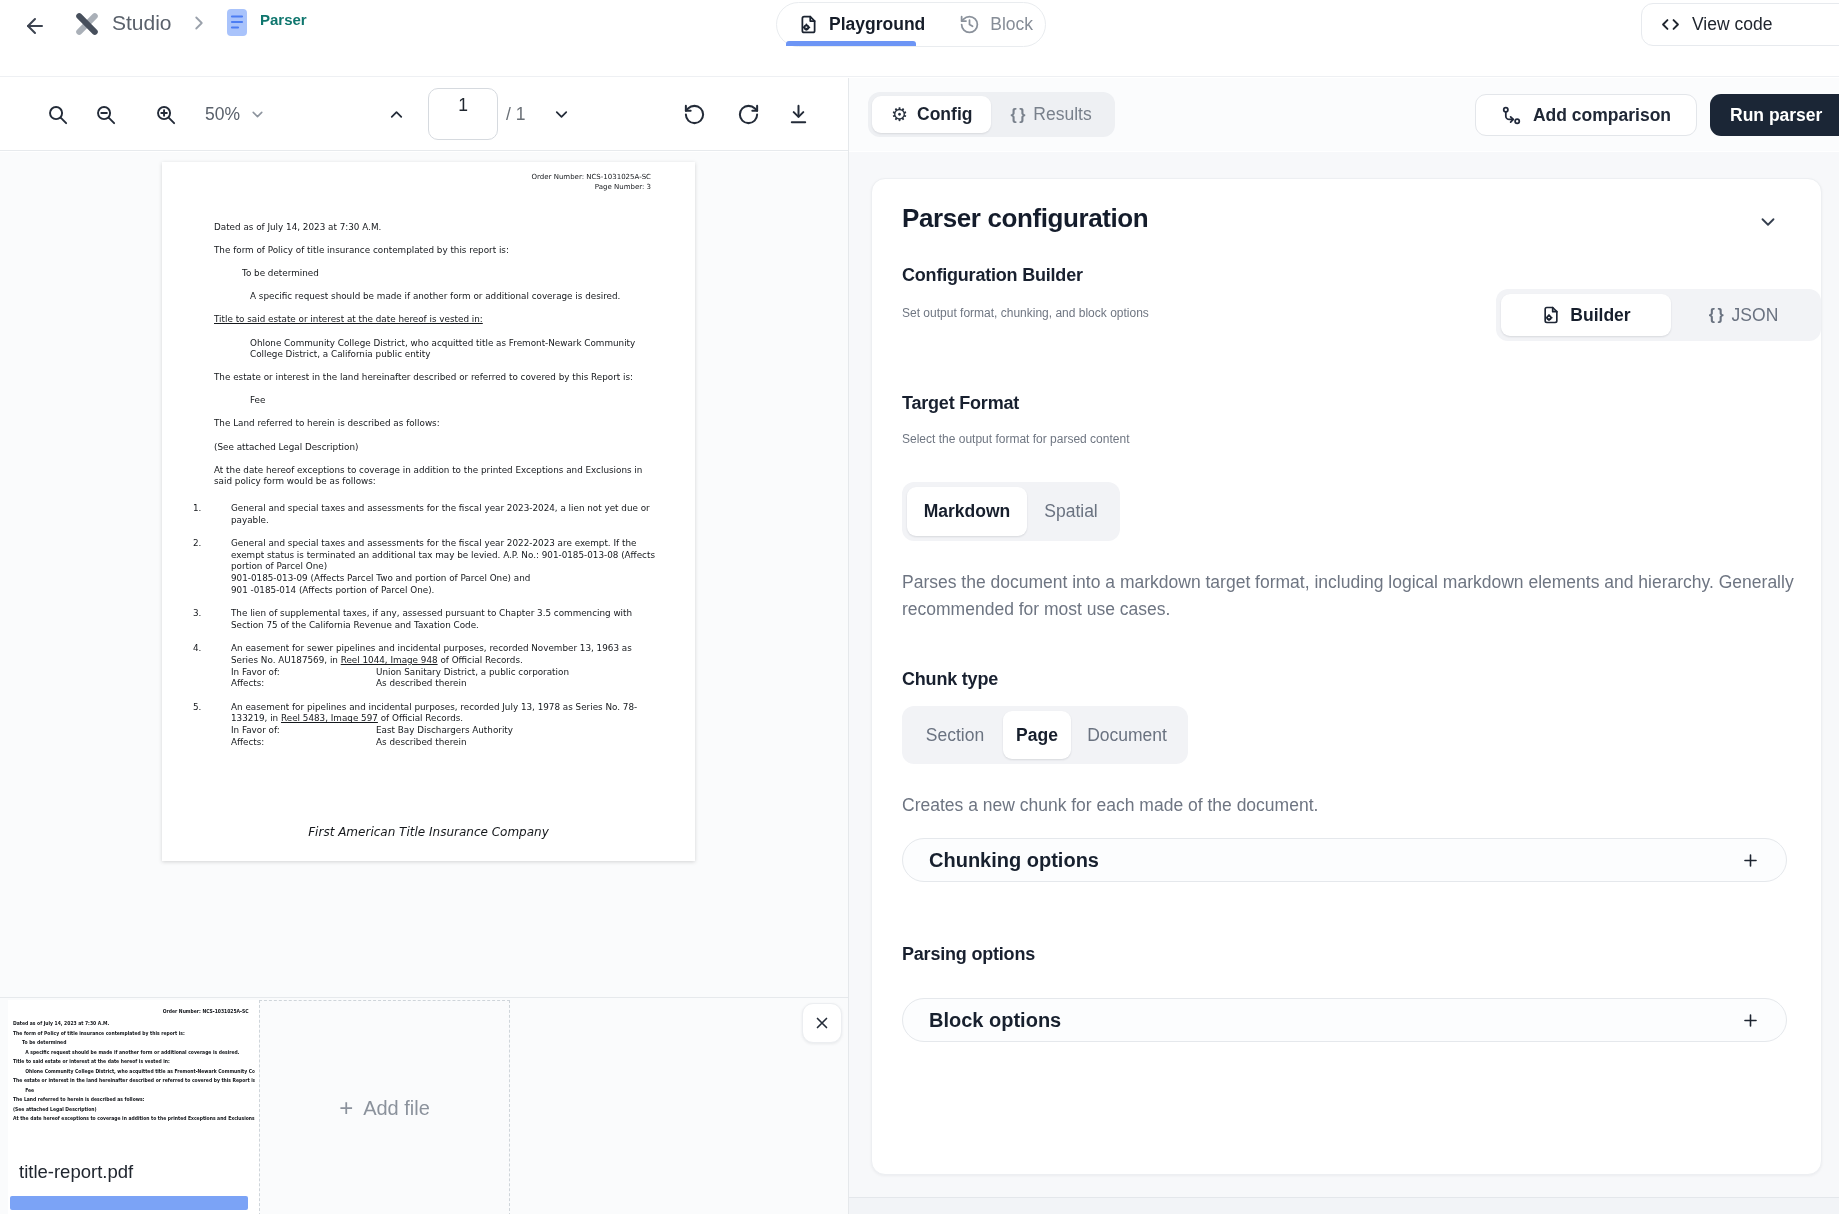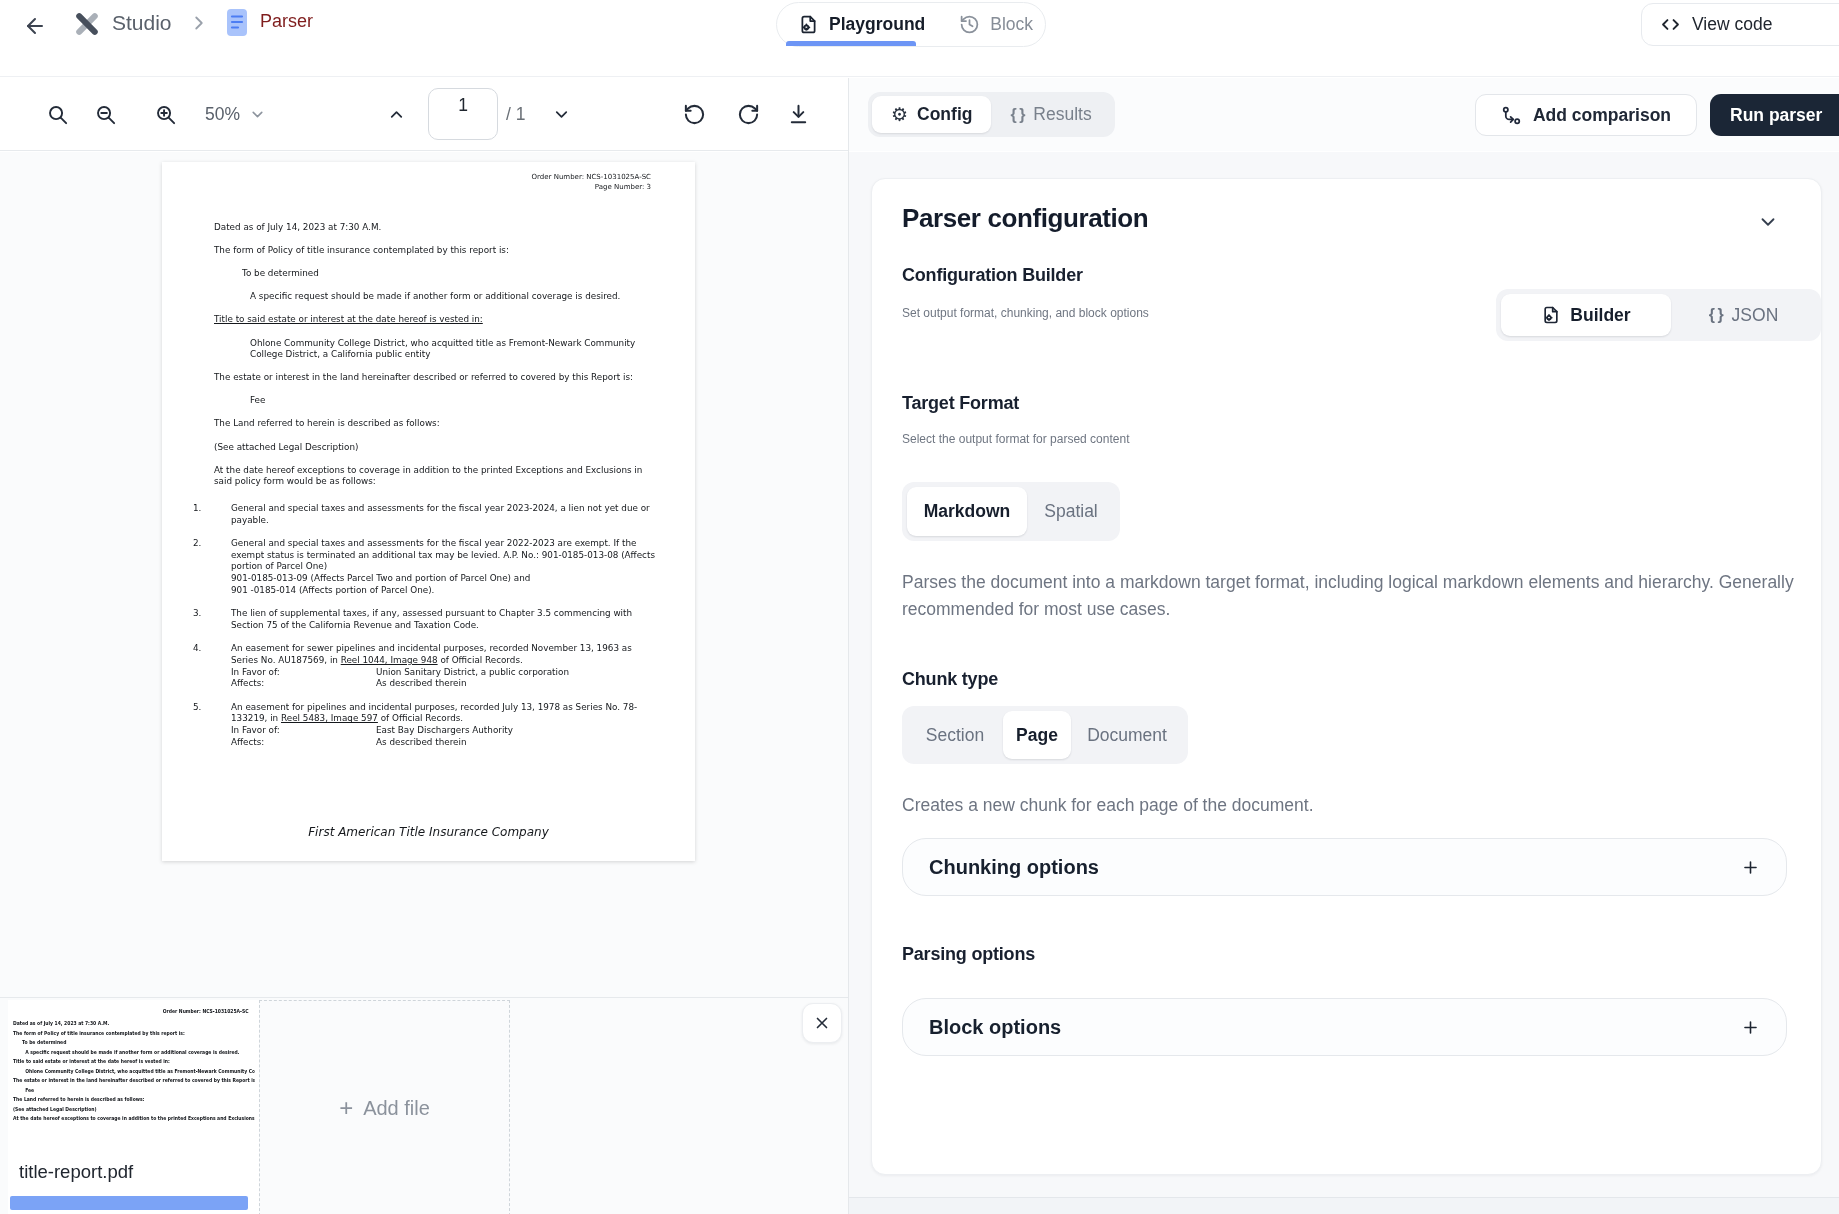--- a/index.html
+++ b/index.html
@@ -11,21 +11,21 @@
   svg { display:block; }
 
   
   .hdr { position:absolute; left:0; top:0; width:1839px; height:77px; background:#fff; border-bottom:1px solid #eef0f3; z-index:3; }
   .iconbtn { display:flex; align-items:center; justify-content:center; cursor:pointer; }
   .back { position:absolute; left:22px; top:13px; width:26px; height:26px; }
   .logo { position:absolute; left:72px; top:9px; width:30px; height:30px; }
   .crumb-studio { position:absolute; left:112px; top:11px; font-size:21px; color:#5a616b; }
   .crumb-sep { position:absolute; left:188px; top:12px; }
   .parser-ic { position:absolute; left:224px; top:8px; }
-  .crumb-parser { position:absolute; left:260px; top:11px; font-size:18px; color:#7f1d1d; font-weight:400; }
+  .crumb-parser { position:absolute; left:260px; top:11px; font-size:15px; color:#0f766e; font-weight:700; }
 
   .tabs { position:absolute; left:776px; top:2px; height:45px; width:270px; border:1px solid #e9ecef;
           border-radius:23px; background:#fff; display:flex; align-items:center; padding:0 4px; }
   .tab { display:flex; align-items:center; gap:10px; padding:0 17px; font-size:17.5px; height:100%; cursor:pointer; }
   .tab.active { font-weight:700; color:#161d29; }
   .tab.inactive { color:#868d97; font-weight:500; }
   .tab-underline { position:absolute; left:9px; bottom:0px; width:130px; height:5px; background:#6d95f5; border-radius:3px 3px 0 0; }
 
   .viewcode { position:absolute; left:1641px; top:3px; height:43px; width:230px; border:1px solid #e7eaee; border-radius:12px;
               background:#fff; display:flex; align-items:center; gap:11px; padding-left:18px; font-size:17.5px; font-weight:500; color:#20262f; cursor:pointer; }
@@ -92,21 +92,21 @@
   .card-title { position:absolute; left:30px; top:24px; font-size:26px; font-weight:700; color:#141c2b; letter-spacing:-.4px; }
   .card-caret { position:absolute; right:42px; top:32px; cursor:pointer; }
   .h2 { position:absolute; left:30px; font-size:18px; font-weight:700; color:#18202f; letter-spacing:-.2px; }
   .sub { position:absolute; left:30px; font-size:12px; color:#6f7682; }
   .desc { position:absolute; left:30px; width:905px; font-size:17.5px; color:#6e7582; line-height:1.55; }
 
   .segwrap { position:absolute; background:#f2f3f6; border-radius:12px; padding:5px; display:flex; }
   .segbtn { display:flex; align-items:center; justify-content:center; gap:9px; padding:0 18px; border-radius:9px; font-size:17.5px; color:#6a7280; font-weight:500; cursor:pointer; }
   .segbtn.active { background:#fff; color:#161e2c; font-weight:700; box-shadow:0 1px 2px rgba(16,24,40,.12); }
 
-  .optbox { position:absolute; left:30px; width:885px; height:58px; border:1px solid #e5e8ec; border-radius:24px; background:#fcfdfe;
+  .optbox { position:absolute; left:30px; width:885px; height:44px; border:1px solid #e5e8ec; border-radius:24px; background:#fcfdfe;
             display:flex; align-items:center; justify-content:space-between; padding:0 26px; cursor:pointer; }
   .optbox .olabel { font-size:20px; font-weight:600; color:#17202e; }
 
   .rfoot-line { position:absolute; left:849px; top:1197px; width:990px; height:1px; background:#e4e7eb; }
   .rfoot { position:absolute; left:849px; top:1198px; width:990px; height:16px; background:#f2f4f7; }
 
   .gearglyph { font-family:"DejaVu Sans",sans-serif; font-size:19px; line-height:1; color:#29323f; }
 </style>
 </head>
 <body>
@@ -411,21 +411,21 @@
         <span>Section</span>
       </div>
       <div class="segbtn active" style="width:68px;">
         <span>Page</span>
       </div>
       <div class="segbtn" style="width:112px;">
         <span>Document</span>
       </div>
     </div>
 
-    <div class="desc" style="top:613px;">Creates a new chunk for each page of the document.</div>
+    <div class="desc" style="top:613px;">Creates a new chunk for each made of the document.</div>
 
     <div class="optbox" style="top:659px;">
       <span class="olabel">Chunking options</span>
       <svg width="19" height="19" viewBox="0 0 24 24" fill="none" stroke="#1d2531" stroke-width="2" stroke-linecap="round">
           <path d="M12 5v14M5 12h14"></path>
         </svg>
     </div>
 
     <div class="h2" style="top:765px;">Parsing options</div>
 

